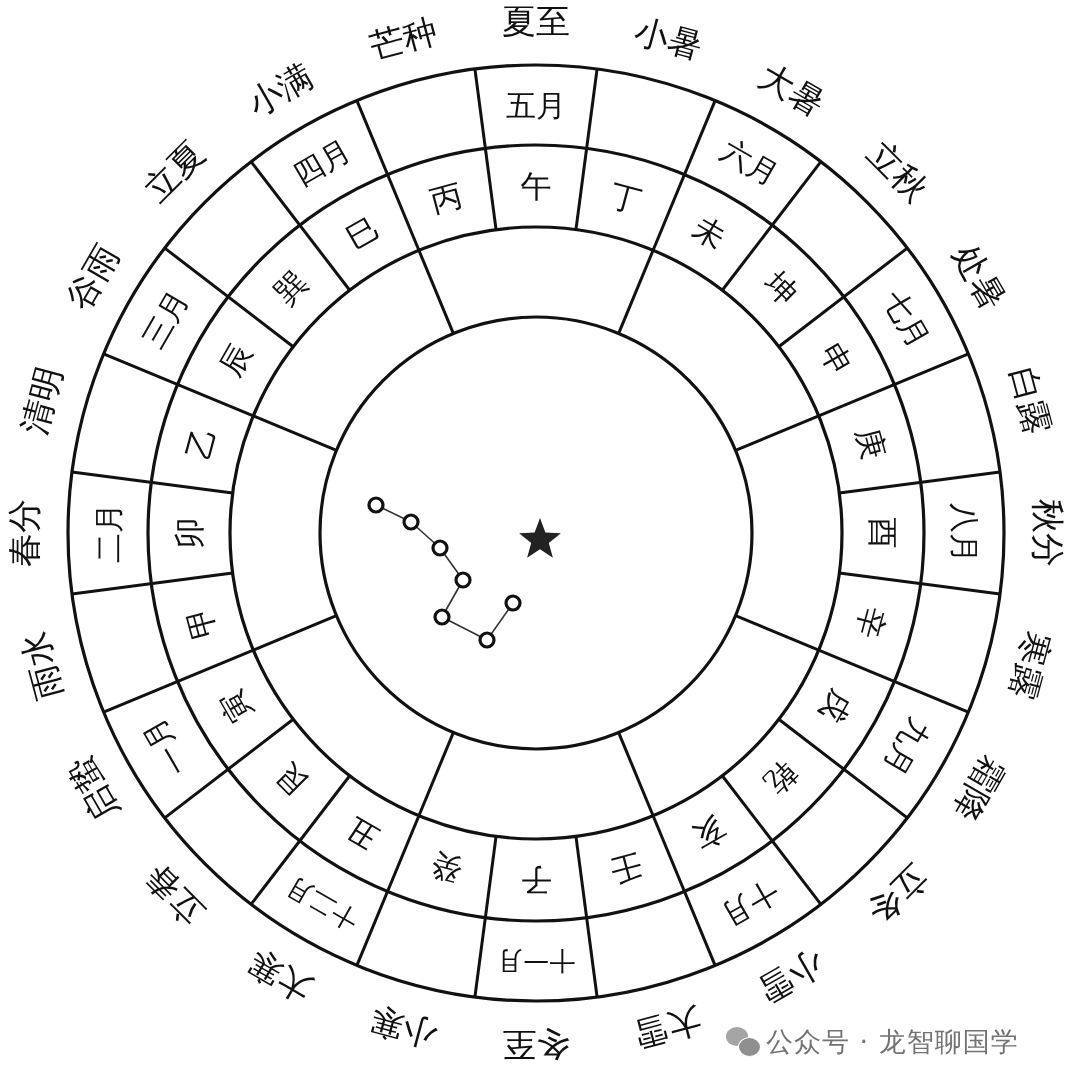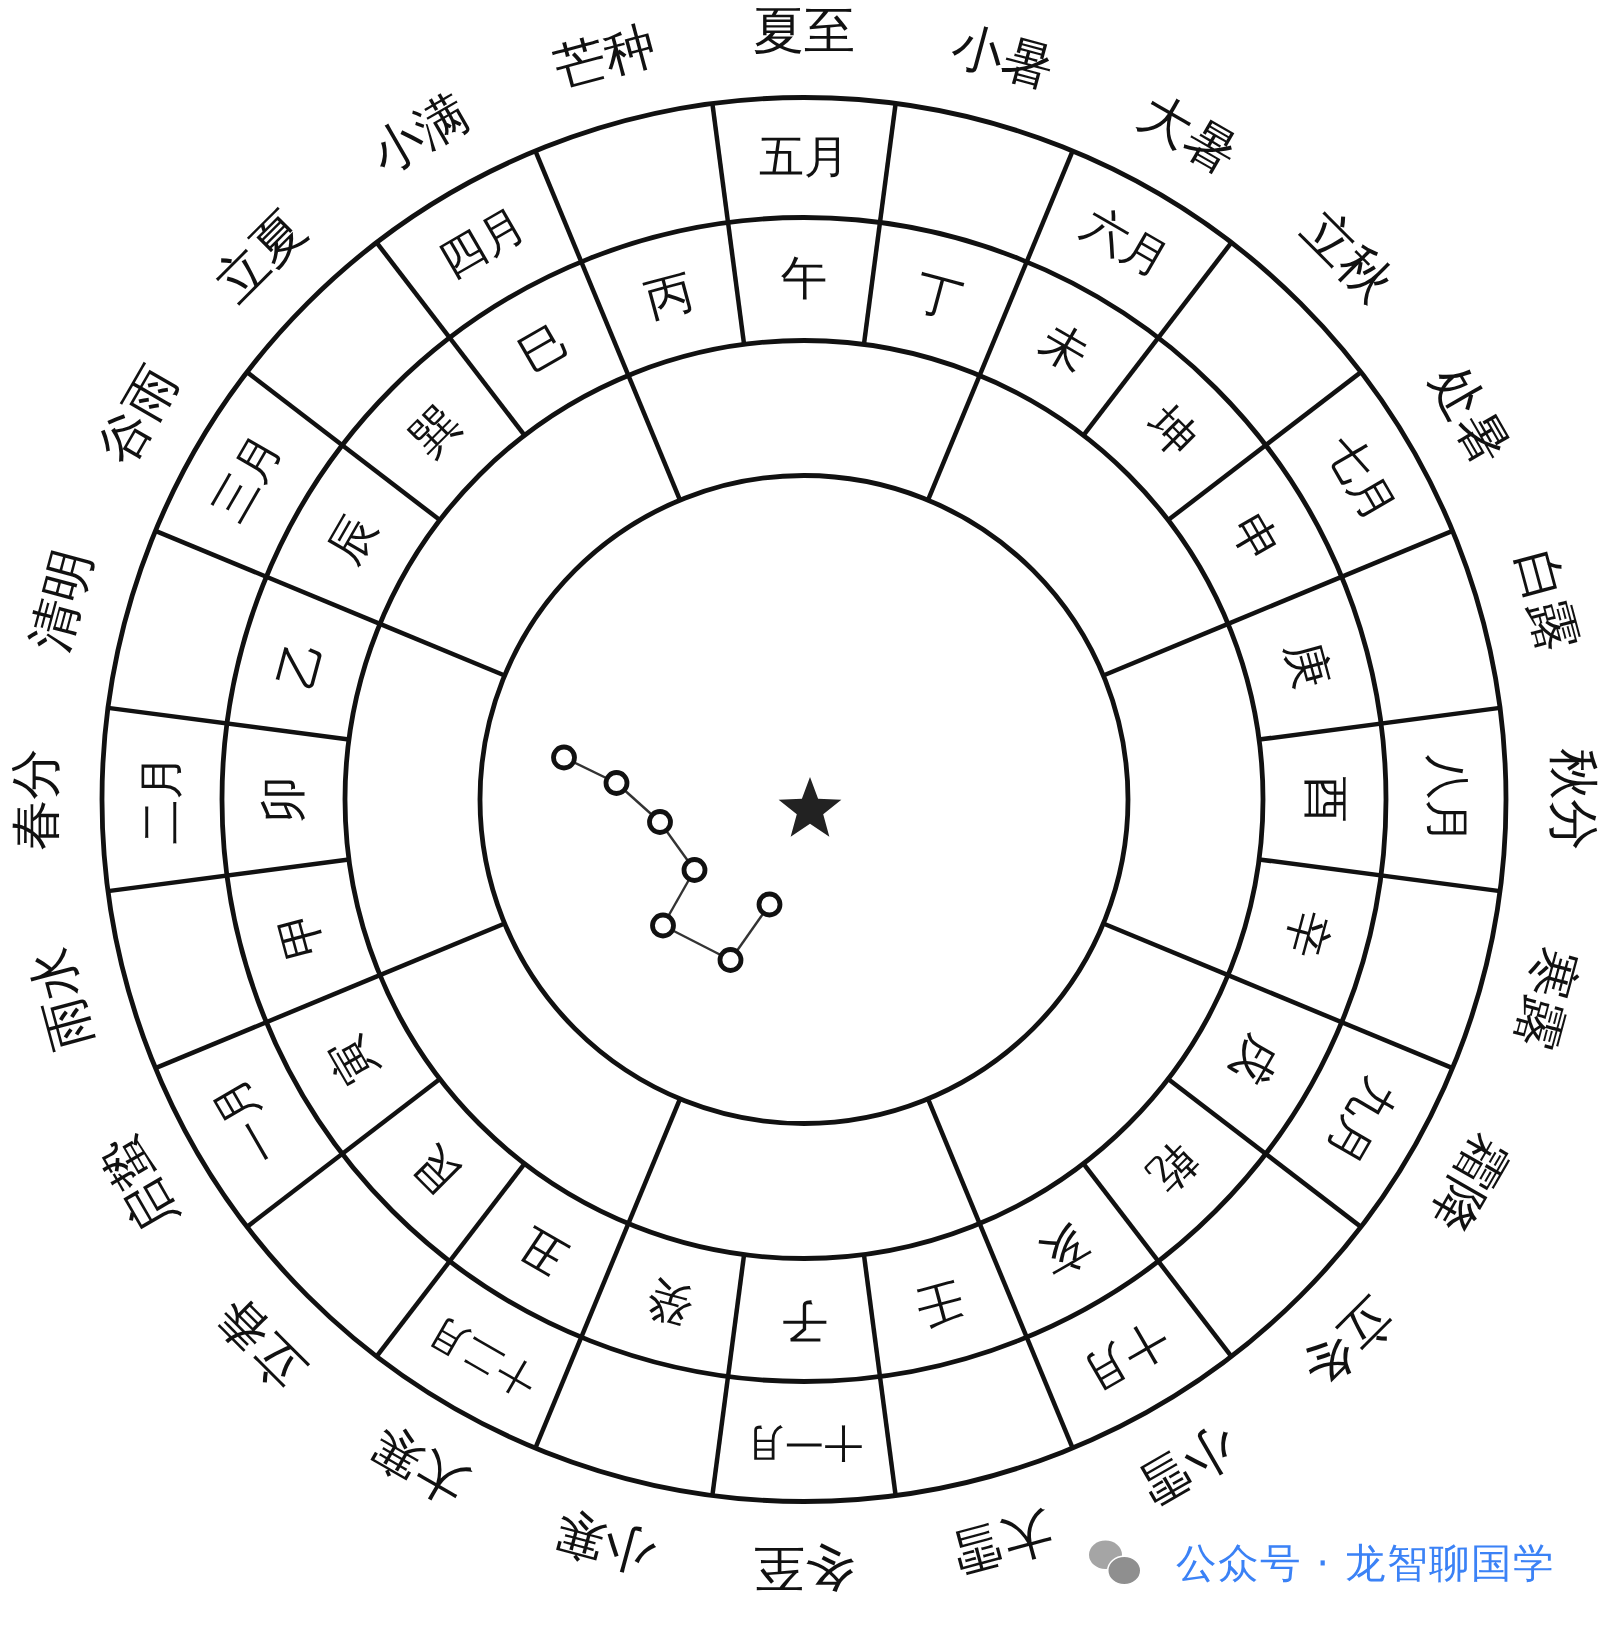--- a/index.html
+++ b/index.html
@@ -1,21 +1,21 @@
 <!DOCTYPE html>
 <html><head>
 <meta charset="utf-8">
 <style>
   html, body { margin:0; padding:0; background:#ffffff; }
   body { width:1080px; height:1084px; overflow:hidden; position:relative;
          font-family:"DejaVu Sans", "Liberation Sans", sans-serif; }
   #stage { position:absolute; left:0; top:0; width:1080px; height:1084px; }
   svg text { font-family:"DejaVu Sans", "Liberation Sans", sans-serif; fill:#111; }
   .watermark { position:absolute; left:726px; top:1022px; height:40px;
-               display:flex; align-items:center; gap:24px; color:#3b82f6;
+               display:flex; align-items:center; gap:6px; color:#737373;
                font-size:27px; letter-spacing:1px; }
   .wm-icon { width:34px; height:30px; position:relative; }
   .wm-icon .b1 { position:absolute; left:0; top:0; width:22px; height:19px; border-radius:50%; background:#a5a5a5; }
   .wm-icon .b2 { position:absolute; left:12px; top:10px; width:21px; height:18px; border-radius:50%; background:#8f8f8f; border:1px solid #fff; }
 </style>
 </head>
 <body>
 
 <div id="stage">
   <svg id="wheel" width="1080" height="1084" viewBox="0 0 1080 1084" xmlns="http://www.w3.org/2000/svg">

